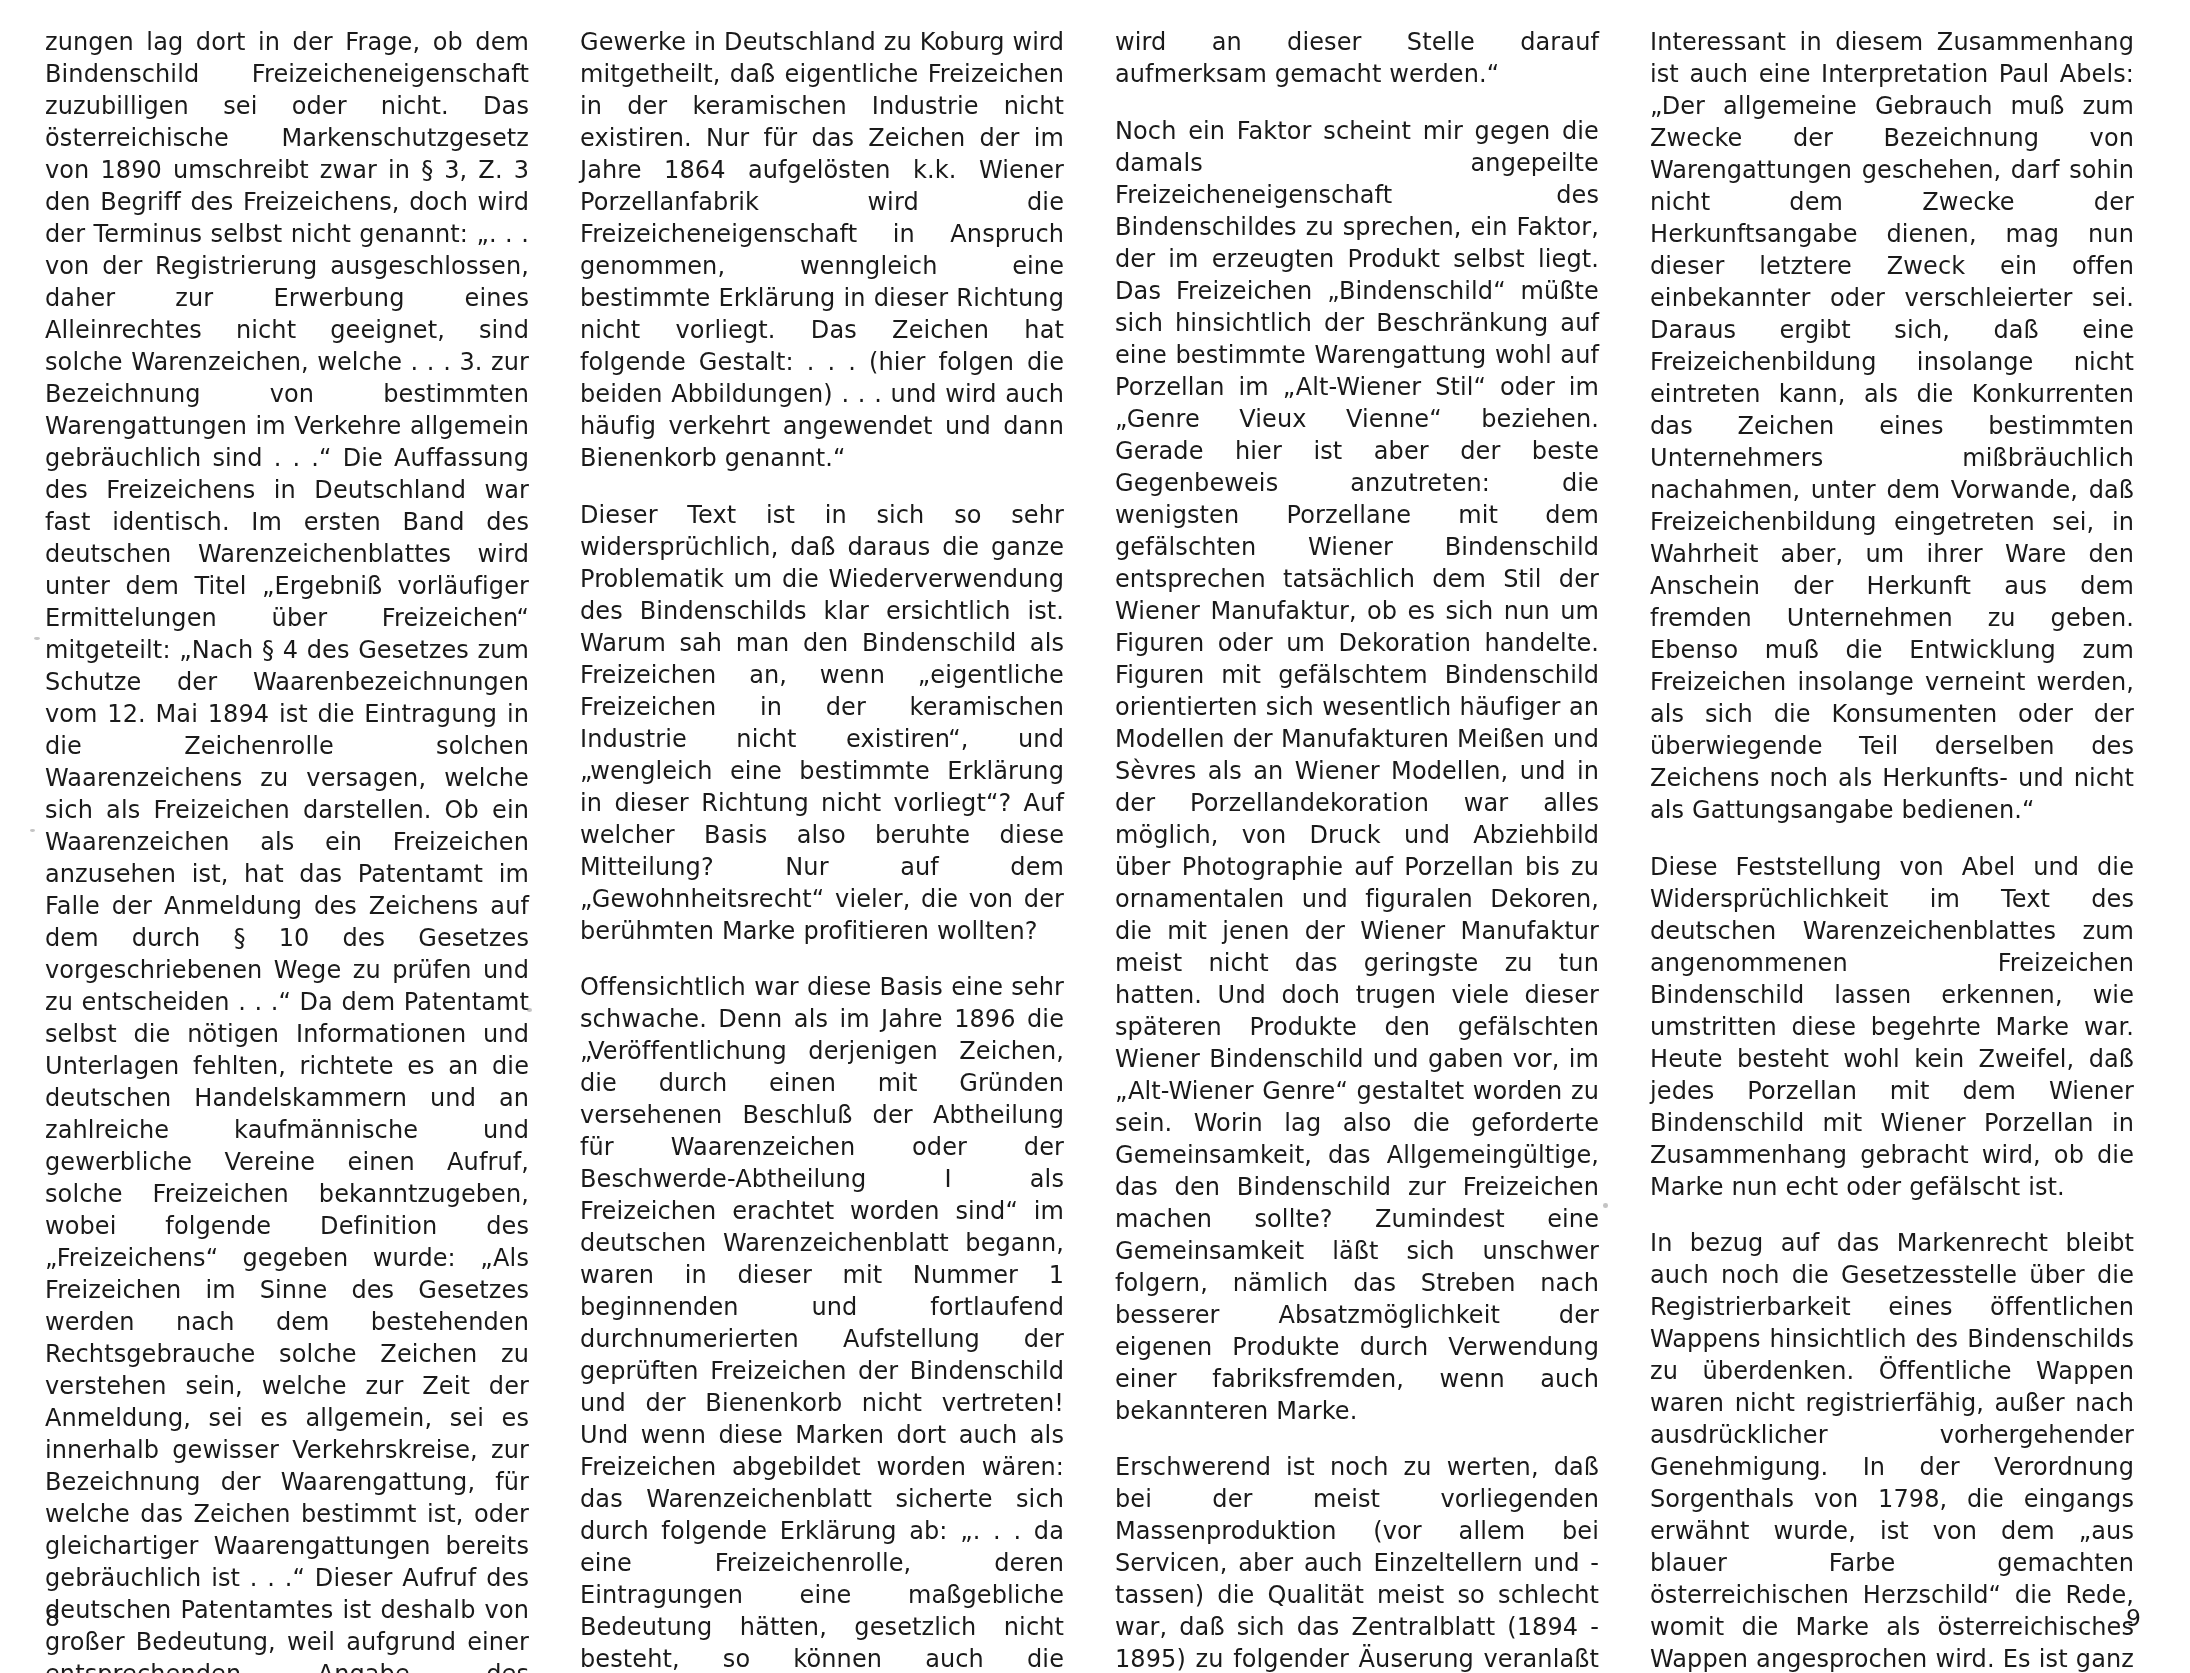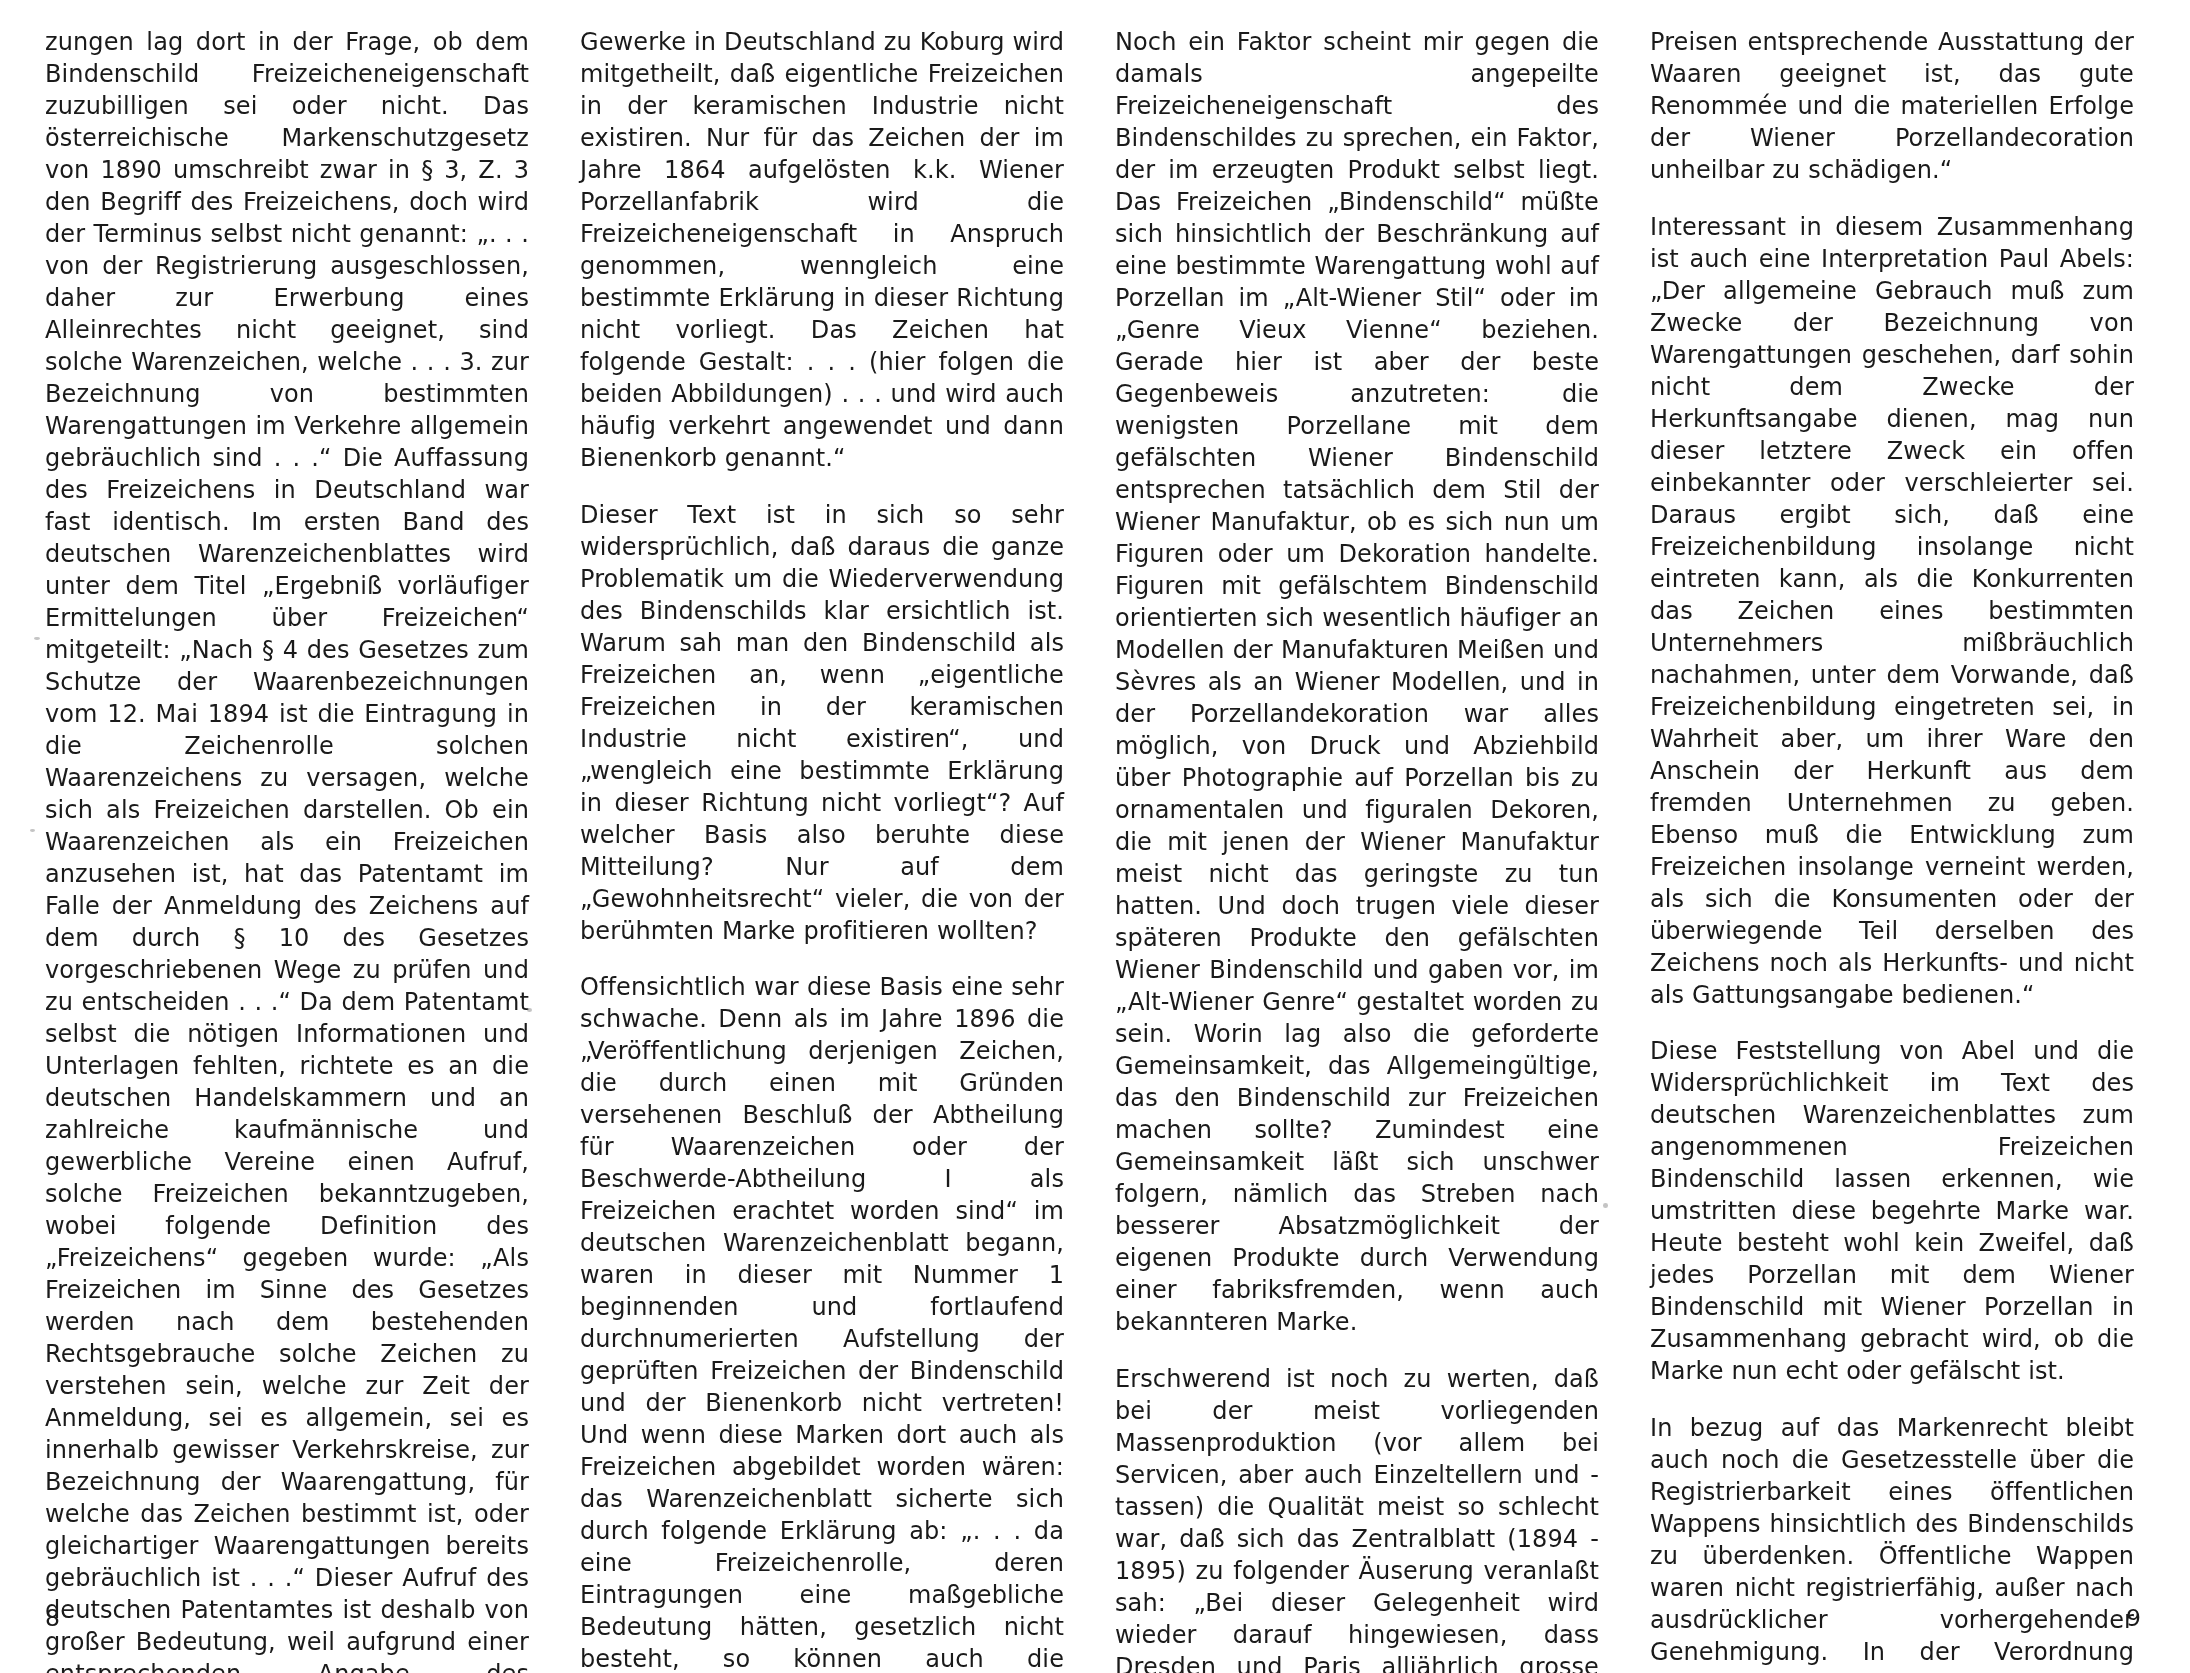--- a/index.html
+++ b/index.html
@@ -83,26 +83,26 @@
     </div>
 
     <div class="col">
       <p>Gewerke in Deutschland zu Koburg wird mitgetheilt, daß eigentliche Freizeichen in der keramischen Industrie nicht existiren. Nur für das Zeichen der im Jahre 1864 aufgelösten k.k. Wiener Porzellanfabrik wird die Freizeicheneigenschaft in Anspruch genommen, wenngleich eine bestimmte Erklärung in dieser Richtung nicht vorliegt. Das Zeichen hat folgende Gestalt: . . . (hier folgen die beiden Abbildungen) . . . und wird auch häufig verkehrt angewendet und dann Bienenkorb genannt.“</p>
       <p>Dieser Text ist in sich so sehr widersprüchlich, daß daraus die ganze Problematik um die Wiederverwendung des Bindenschilds klar ersichtlich ist. Warum sah man den Bindenschild als Freizeichen an, wenn „eigentliche Freizeichen in der keramischen Industrie nicht existiren“, und „wengleich eine bestimmte Erklärung in dieser Richtung nicht vorliegt“? Auf welcher Basis also beruhte diese Mitteilung? Nur auf dem „Gewohnheitsrecht“ vieler, die von der berühmten Marke profitieren wollten?</p>
       <p>Offensichtlich war diese Basis eine sehr schwache. Denn als im Jahre 1896 die „Veröffentlichung derjenigen Zeichen, die durch einen mit Gründen versehenen Beschluß der Abtheilung für Waarenzeichen oder der Beschwerde-Abtheilung I als Freizeichen erachtet worden sind“ im deutschen Warenzeichenblatt begann, waren in dieser mit Nummer 1 beginnenden und fortlaufend durchnumerierten Aufstellung der geprüften Freizeichen der Bindenschild und der Bienenkorb nicht vertreten! Und wenn diese Marken dort auch als Freizeichen abgebildet worden wären: das Warenzeichenblatt sicherte sich durch folgende Erklärung ab: „. . . da eine Freizeichenrolle, deren Eintragungen eine maßgebliche Bedeutung hätten, gesetzlich nicht besteht, so können auch die nachfolgenden Veröffentlichungen nur eine annähernde Sicherheit dafür bieten, daß die Zeichen für die dabei vermerkten Waaren von Jedermann frei gebraucht werden dürfen.</p>
 
     </div>
 
     <div class="col">
+      <p>wird an dieser Stelle darauf aufmerksam gemacht werden.“</p>
       <p>Noch ein Faktor scheint mir gegen die damals angepeilte Freizeicheneigenschaft des Bindenschildes zu sprechen, ein Faktor, der im erzeugten Produkt selbst liegt. Das Freizeichen „Bindenschild“ müßte sich hinsichtlich der Beschränkung auf eine bestimmte Warengattung wohl auf Porzellan im „Alt-Wiener Stil“ oder im „Genre Vieux Vienne“ beziehen. Gerade hier ist aber der beste Gegenbeweis anzutreten: die wenigsten Porzellane mit dem gefälschten Wiener Bindenschild entsprechen tatsächlich dem Stil der Wiener Manufaktur, ob es sich nun um Figuren oder um Dekoration handelte. Figuren mit gefälschtem Bindenschild orientierten sich wesentlich häufiger an Modellen der Manufakturen Meißen und Sèvres als an Wiener Modellen, und in der Porzellandekoration war alles möglich, von Druck und Abziehbild über Photographie auf Porzellan bis zu ornamentalen und figuralen Dekoren, die mit jenen der Wiener Manufaktur meist nicht das geringste zu tun hatten. Und doch trugen viele dieser späteren Produkte den gefälschten Wiener Bindenschild und gaben vor, im „Alt-Wiener Genre“ gestaltet worden zu sein. Worin lag also die geforderte Gemeinsamkeit, das Allgemeingültige, das den Bindenschild zur Freizeichen machen sollte? Zumindest eine Gemeinsamkeit läßt sich unschwer folgern, nämlich das Streben nach besserer Absatzmöglichkeit der eigenen Produkte durch Verwendung einer fabriksfremden, wenn auch bekannteren Marke.</p>
       <p>Erschwerend ist noch zu werten, daß bei der meist vorliegenden Massenproduktion (vor allem bei Servicen, aber auch Einzeltellern und -tassen) die Qualität meist so schlecht war, daß sich das Zentralblatt (1894 - 1895) zu folgender Äuserung veranlaßt sah: „Bei dieser Gelegenheit wird wieder darauf hingewiesen, dass Dresden und Paris alljährlich grosse Mengen decorierter Porzellanwaaren, mit Bienenkorb, dem Zeichen der ehemaligen k.k. Porzellanfabrik Wien, versehen, in alle Welt und auch auf den Wiener Markt zu unglaublich niederen Preisen werfen, wobei jedoch bemerkt wird, dass die diesen</p>
     </div>
 
     <div class="col">
-      <p>Preisen entsprechende Ausstattung der Waaren geeignet ist, das gute Renommée und die materiellen Erfolge der Wiener Porzellandecoration unheilbar zu schädigen.“</p>
       <p>Interessant in diesem Zusammenhang ist auch eine Interpretation Paul Abels: „Der allgemeine Gebrauch muß zum Zwecke der Bezeichnung von Warengattungen geschehen, darf sohin nicht dem Zwecke der Herkunftsangabe dienen, mag nun dieser letztere Zweck ein offen einbekannter oder verschleierter sei. Daraus ergibt sich, daß eine Freizeichenbildung insolange nicht eintreten kann, als die Konkurrenten das Zeichen eines bestimmten Unternehmers mißbräuchlich nachahmen, unter dem Vorwande, daß Freizeichenbildung eingetreten sei, in Wahrheit aber, um ihrer Ware den Anschein der Herkunft aus dem fremden Unternehmen zu geben. Ebenso muß die Entwicklung zum Freizeichen insolange verneint werden, als sich die Konsumenten oder der überwiegende Teil derselben des Zeichens noch als Herkunfts- und nicht als Gattungsangabe bedienen.“</p>
       <p>Diese Feststellung von Abel und die Widersprüchlichkeit im Text des deutschen Warenzeichenblattes zum angenommenen Freizeichen Bindenschild lassen erkennen, wie umstritten diese begehrte Marke war. Heute besteht wohl kein Zweifel, daß jedes Porzellan mit dem Wiener Bindenschild mit Wiener Porzellan in Zusammenhang gebracht wird, ob die Marke nun echt oder gefälscht ist.</p>
       <p>In bezug auf das Markenrecht bleibt auch noch die Gesetzesstelle über die Registrierbarkeit eines öffentlichen Wappens hinsichtlich des Bindenschilds zu überdenken. Öffentliche Wappen waren nicht registrierfähig, außer nach ausdrücklicher vorhergehender Genehmigung. In der Verordnung Sorgenthals von 1798, die eingangs erwähnt wurde, ist von dem „aus blauer Farbe gemachten österreichischen Herzschild“ die Rede, womit die Marke als österreichisches Wappen angesprochen wird. Es ist ganz natürlich, daß ein österreichisches Wappen die Produktion einer österreichischen Staatsmanufaktur kennzeichnen sollte.</p>
     </div>
 
   </div>
 
   <div class="folio folio-left">8</div>
   <div class="folio folio-right">9</div>
 

